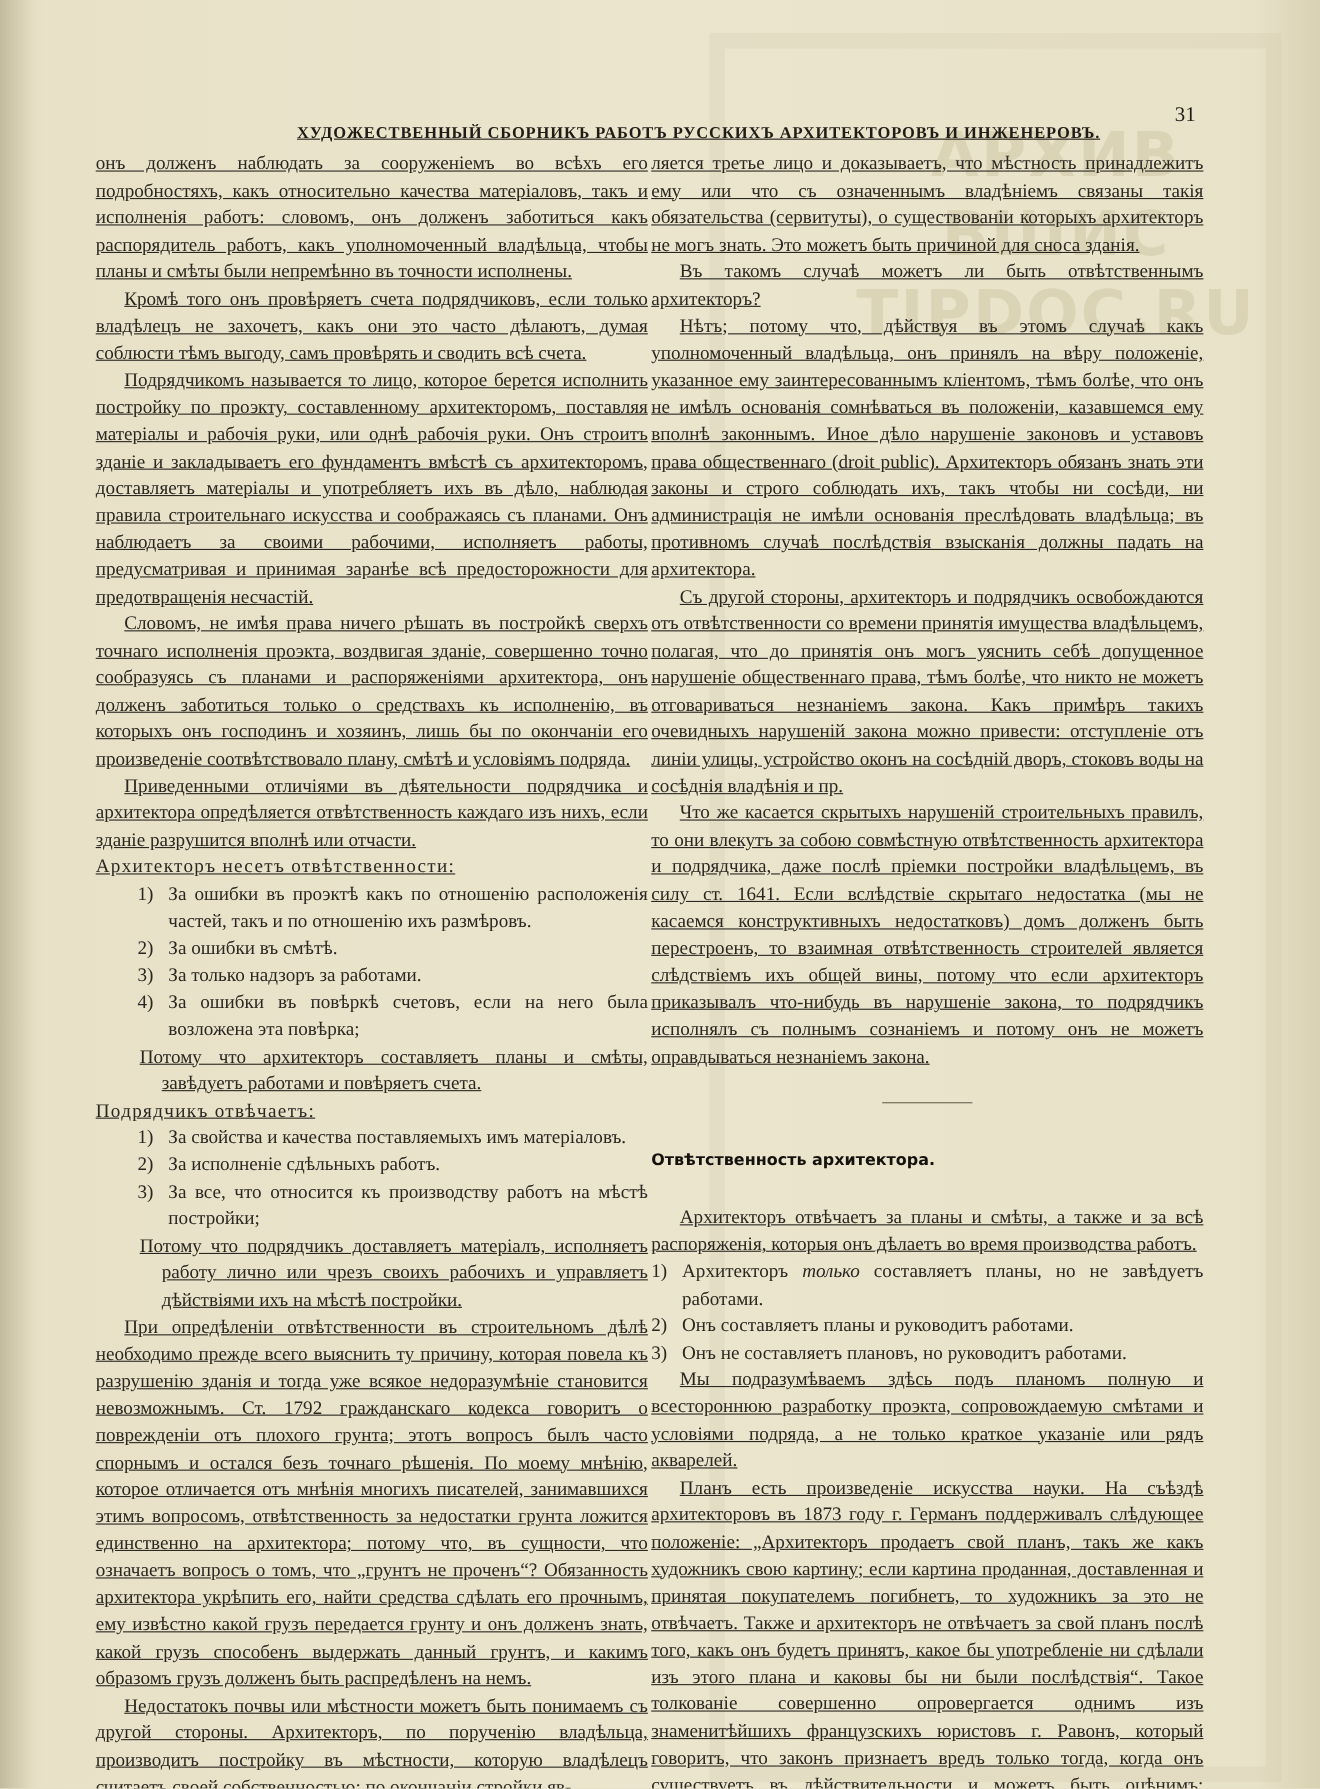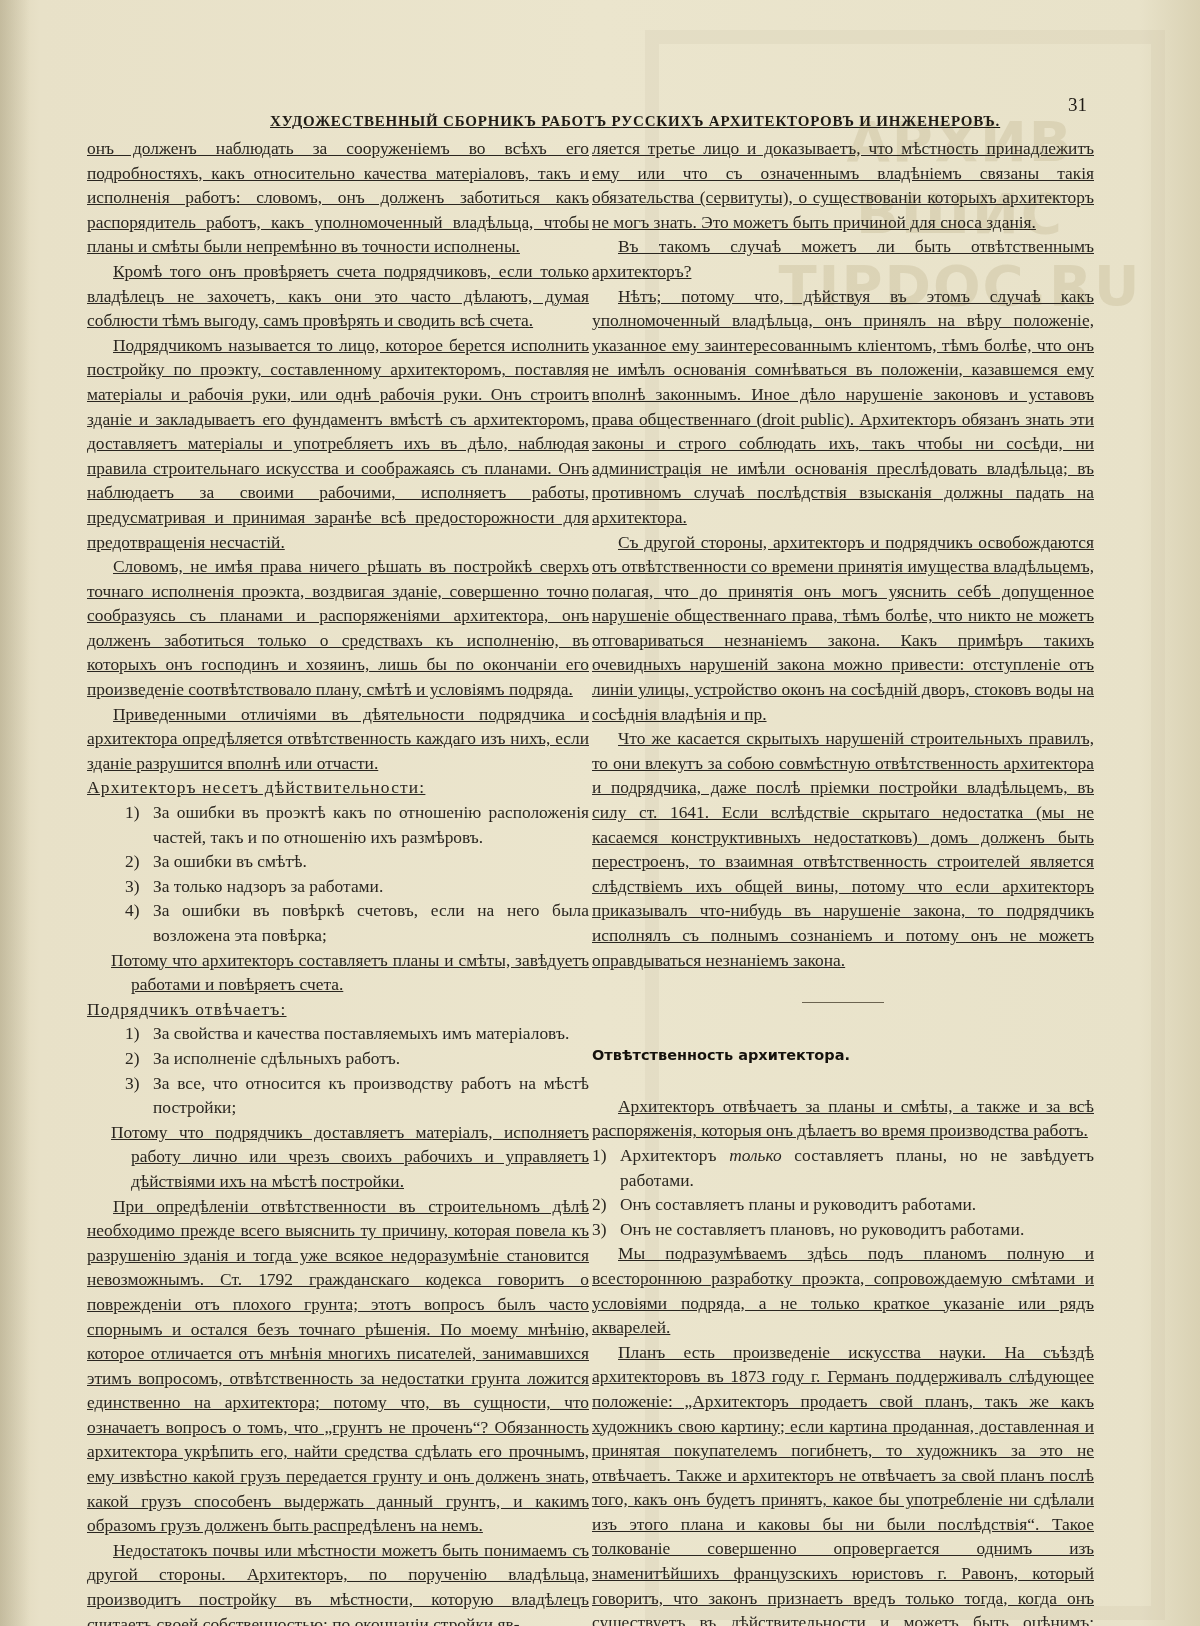--- a/index.html
+++ b/index.html
@@ -46,21 +46,21 @@
       text-align: justify; hyphens: manual;
     }
     .col.left { left: 87px; }
     .col.right { left: 592px; }
     .col p { margin: 0; text-indent: 26px; text-decoration: underline; }
     .col p.noindent { text-indent: 0; }
     .col p.lead { text-indent: 0; letter-spacing: 1.2px; }
     .col ol { list-style: none; margin: 0; padding: 0 0 0 38px; }
     .col ol li { position: relative; padding-left: 28px; }
     .col ol li .num { position: absolute; left: 0; top: 0; }
-    .col p.because { text-indent: 0; margin-left: 24px; padding-left: 20px; text-indent: -20px; }
+    .col p.because { text-indent: 0; margin-left: 40px; padding-left: 20px; text-indent: -20px; }
     .rule {
       margin: 30px auto 40px; width: 82px; height: 1px; background: #6b6350;
     }
     .section-title {
       text-align: left; font-family: "DejaVu Sans", sans-serif; font-weight: bold;
       font-size: 14.5px; margin: 0 0 26px;
       color: #15120d;
     }
   </style>
 </head>
@@ -76,21 +76,21 @@
 
   <div class="header">Художественный сборникъ работъ русскихъ архитекторовъ и инженеровъ.</div>
   <div class="page-number">31</div>
 
   <div class="col left">
     <p class="noindent">онъ долженъ наблюдать за сооруженіемъ во всѣхъ его подробностяхъ, какъ относительно качества матеріаловъ, такъ и исполненія работъ: словомъ, онъ долженъ заботиться какъ распорядитель работъ, какъ уполномоченный владѣльца, чтобы планы и смѣты были непремѣнно въ точности исполнены.</p>
     <p>Кромѣ того онъ провѣряетъ счета подрядчиковъ, если только владѣлецъ не захочетъ, какъ они это часто дѣлаютъ, думая соблюсти тѣмъ выгоду, самъ провѣрять и сводить всѣ счета.</p>
     <p>Подрядчикомъ называется то лицо, которое берется исполнить постройку по проэкту, составленному архитекторомъ, поставляя матеріалы и рабочія руки, или однѣ рабочія руки. Онъ строитъ зданіе и закладываетъ его фундаментъ вмѣстѣ съ архитекторомъ, доставляетъ матеріалы и употребляетъ ихъ въ дѣло, наблюдая правила строительнаго искусства и соображаясь съ планами. Онъ наблюдаетъ за своими рабочими, исполняетъ работы, предусматривая и принимая заранѣе всѣ предосторожности для предотвращенія несчастій.</p>
     <p>Словомъ, не имѣя права ничего рѣшать въ постройкѣ сверхъ точнаго исполненія проэкта, воздвигая зданіе, совершенно точно сообразуясь съ планами и распоряженіями архитектора, онъ долженъ заботиться только о средствахъ къ исполненію, въ которыхъ онъ господинъ и хозяинъ, лишь бы по окончаніи его произведеніе соотвѣтствовало плану, смѣтѣ и условіямъ подряда.</p>
     <p>Приведенными отличіями въ дѣятельности подрядчика и архитектора опредѣляется отвѣтственность каждаго изъ нихъ, если зданіе разрушится вполнѣ или отчасти.</p>
-    <p class="lead">Архитекторъ несетъ дѣйствительности:</p>
+    <p class="lead">Архитекторъ несетъ отвѣтственности:</p>
     <ol>
       <li><span class="num">1)</span><span>За ошибки въ проэктѣ какъ по отношенію расположенія частей, такъ и по отношенію ихъ размѣровъ.</span></li>
       <li><span class="num">2)</span><span>За ошибки въ смѣтѣ.</span></li>
       <li><span class="num">3)</span><span>За только надзоръ за работами.</span></li>
       <li><span class="num">4)</span><span>За ошибки въ повѣркѣ счетовъ, если на него была возложена эта повѣрка;</span></li>
     </ol>
     <p class="because">Потому что архитекторъ составляетъ планы и смѣты, завѣдуетъ работами и повѣряетъ счета.</p>
     <p class="lead">Подрядчикъ отвѣчаетъ:</p>
     <ol>
       <li><span class="num">1)</span><span>За свойства и качества поставляемыхъ имъ матеріаловъ.</span></li>

